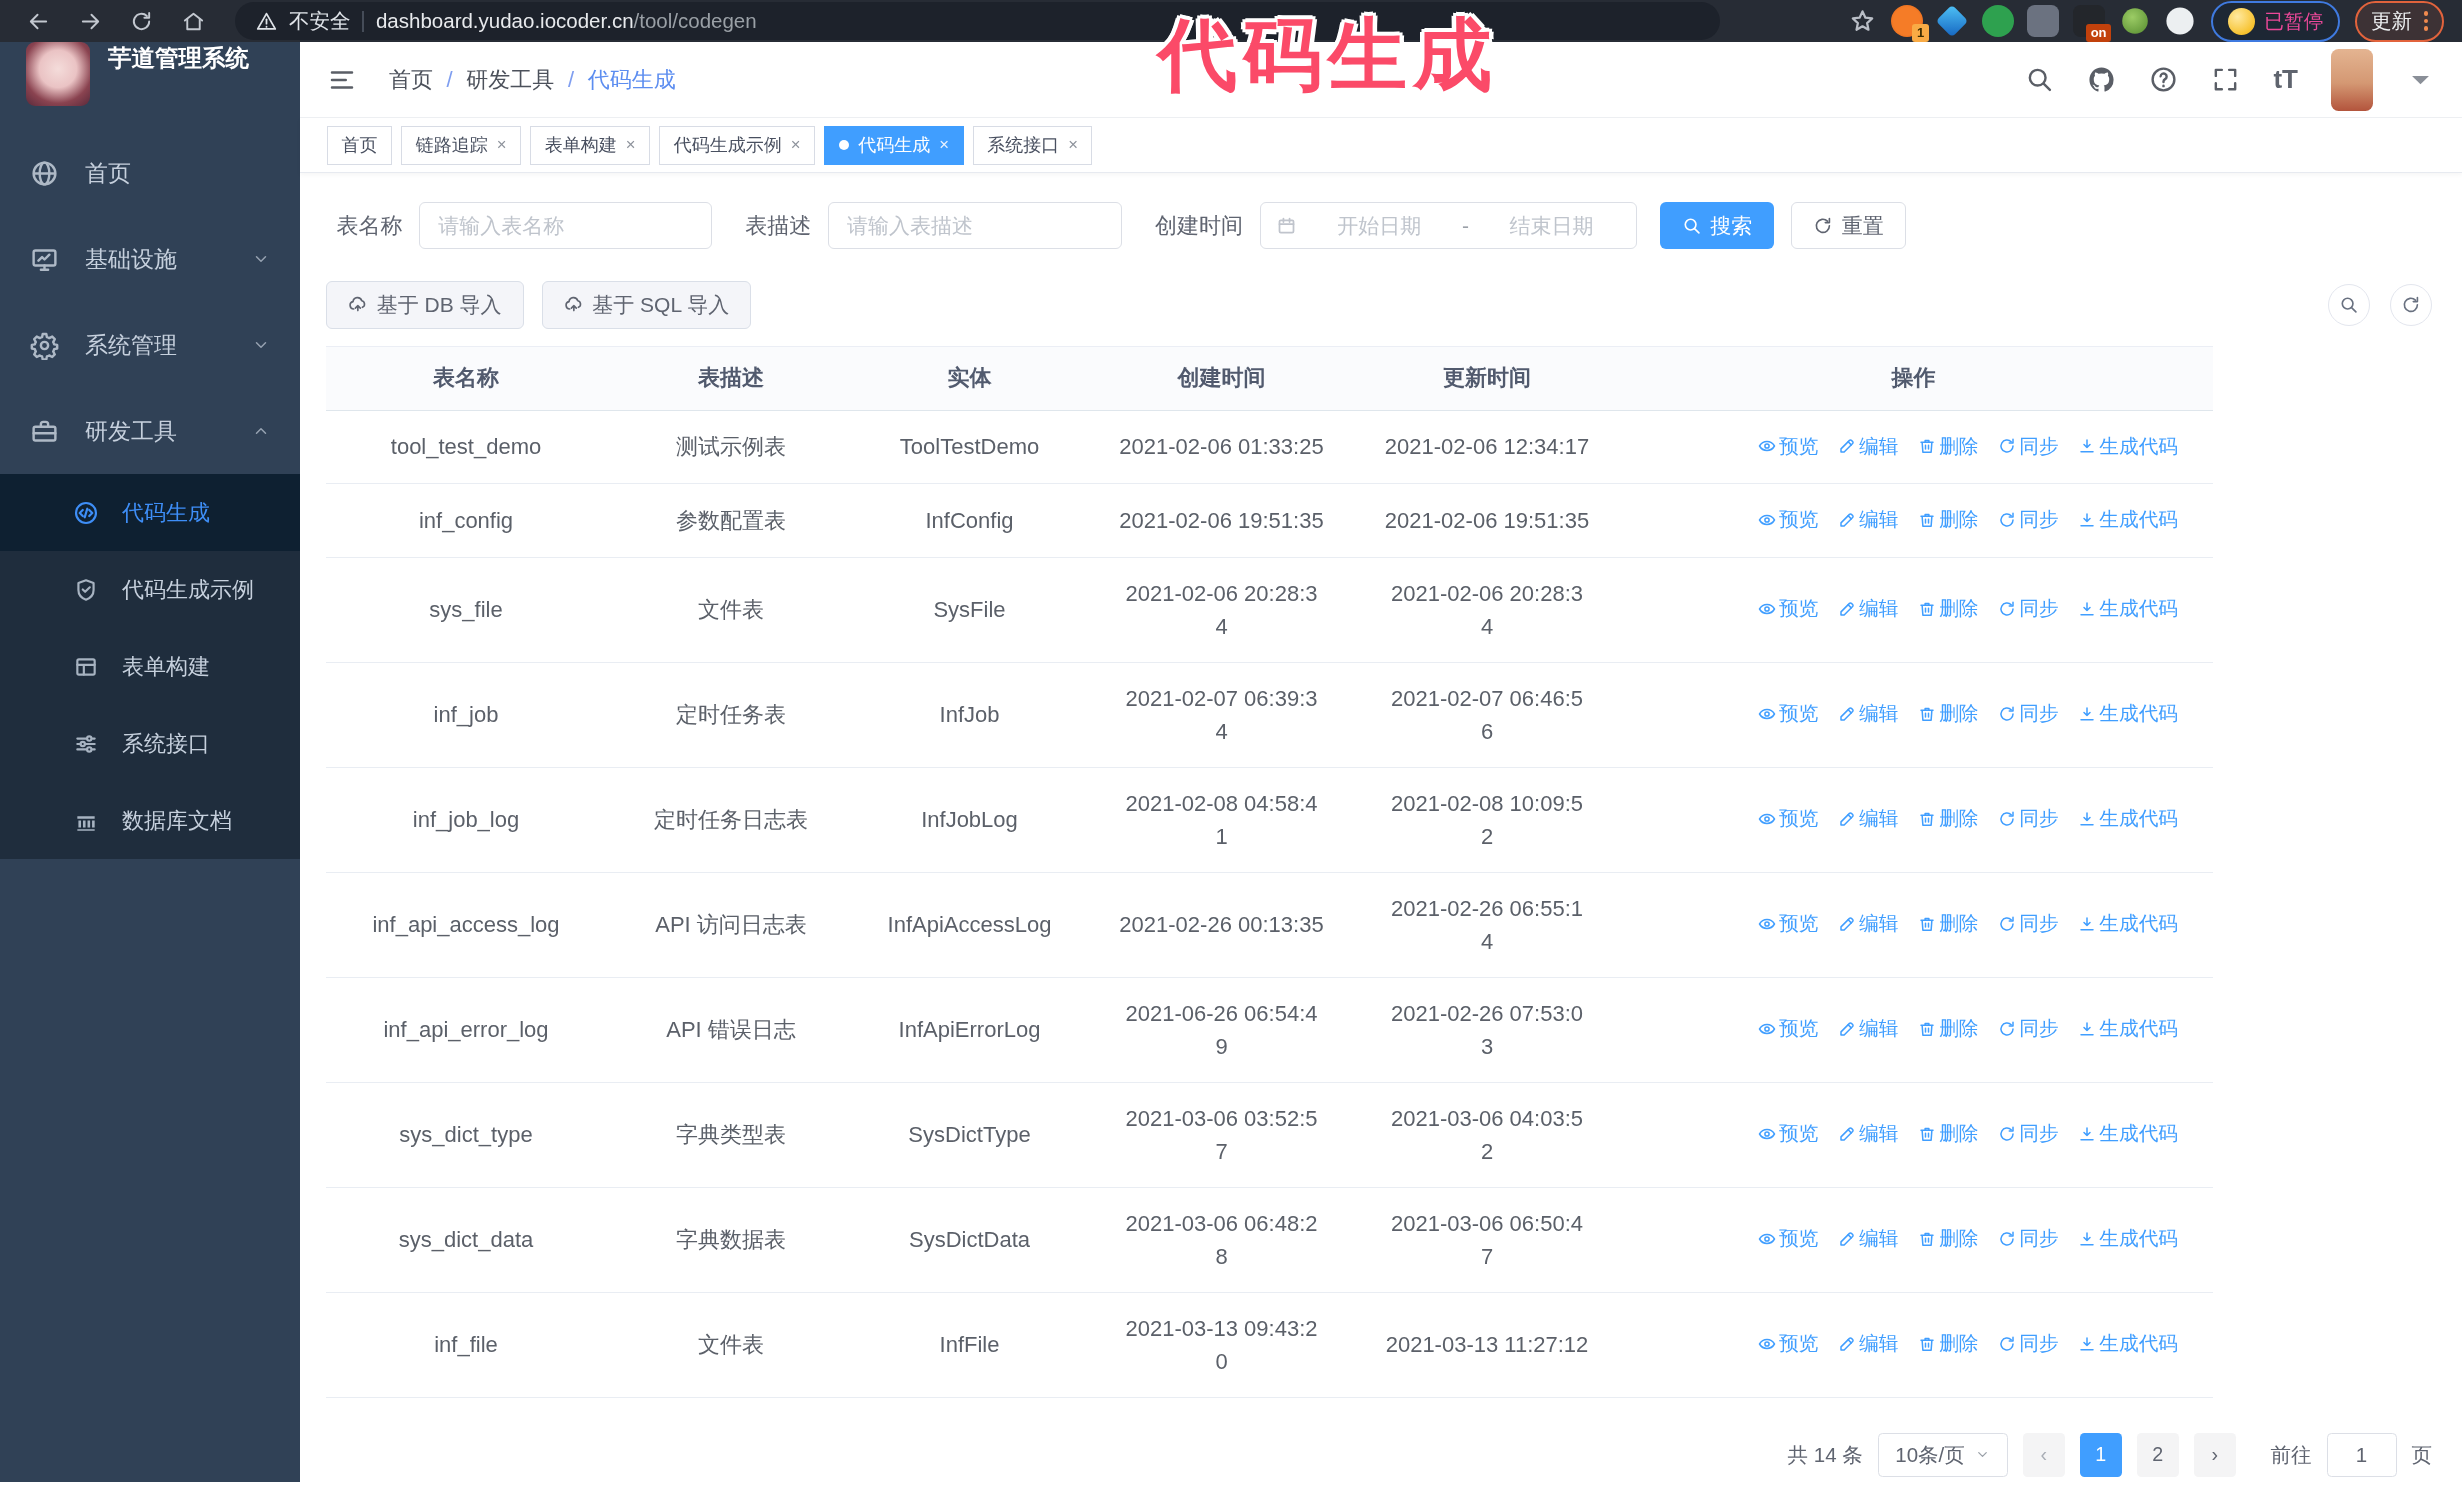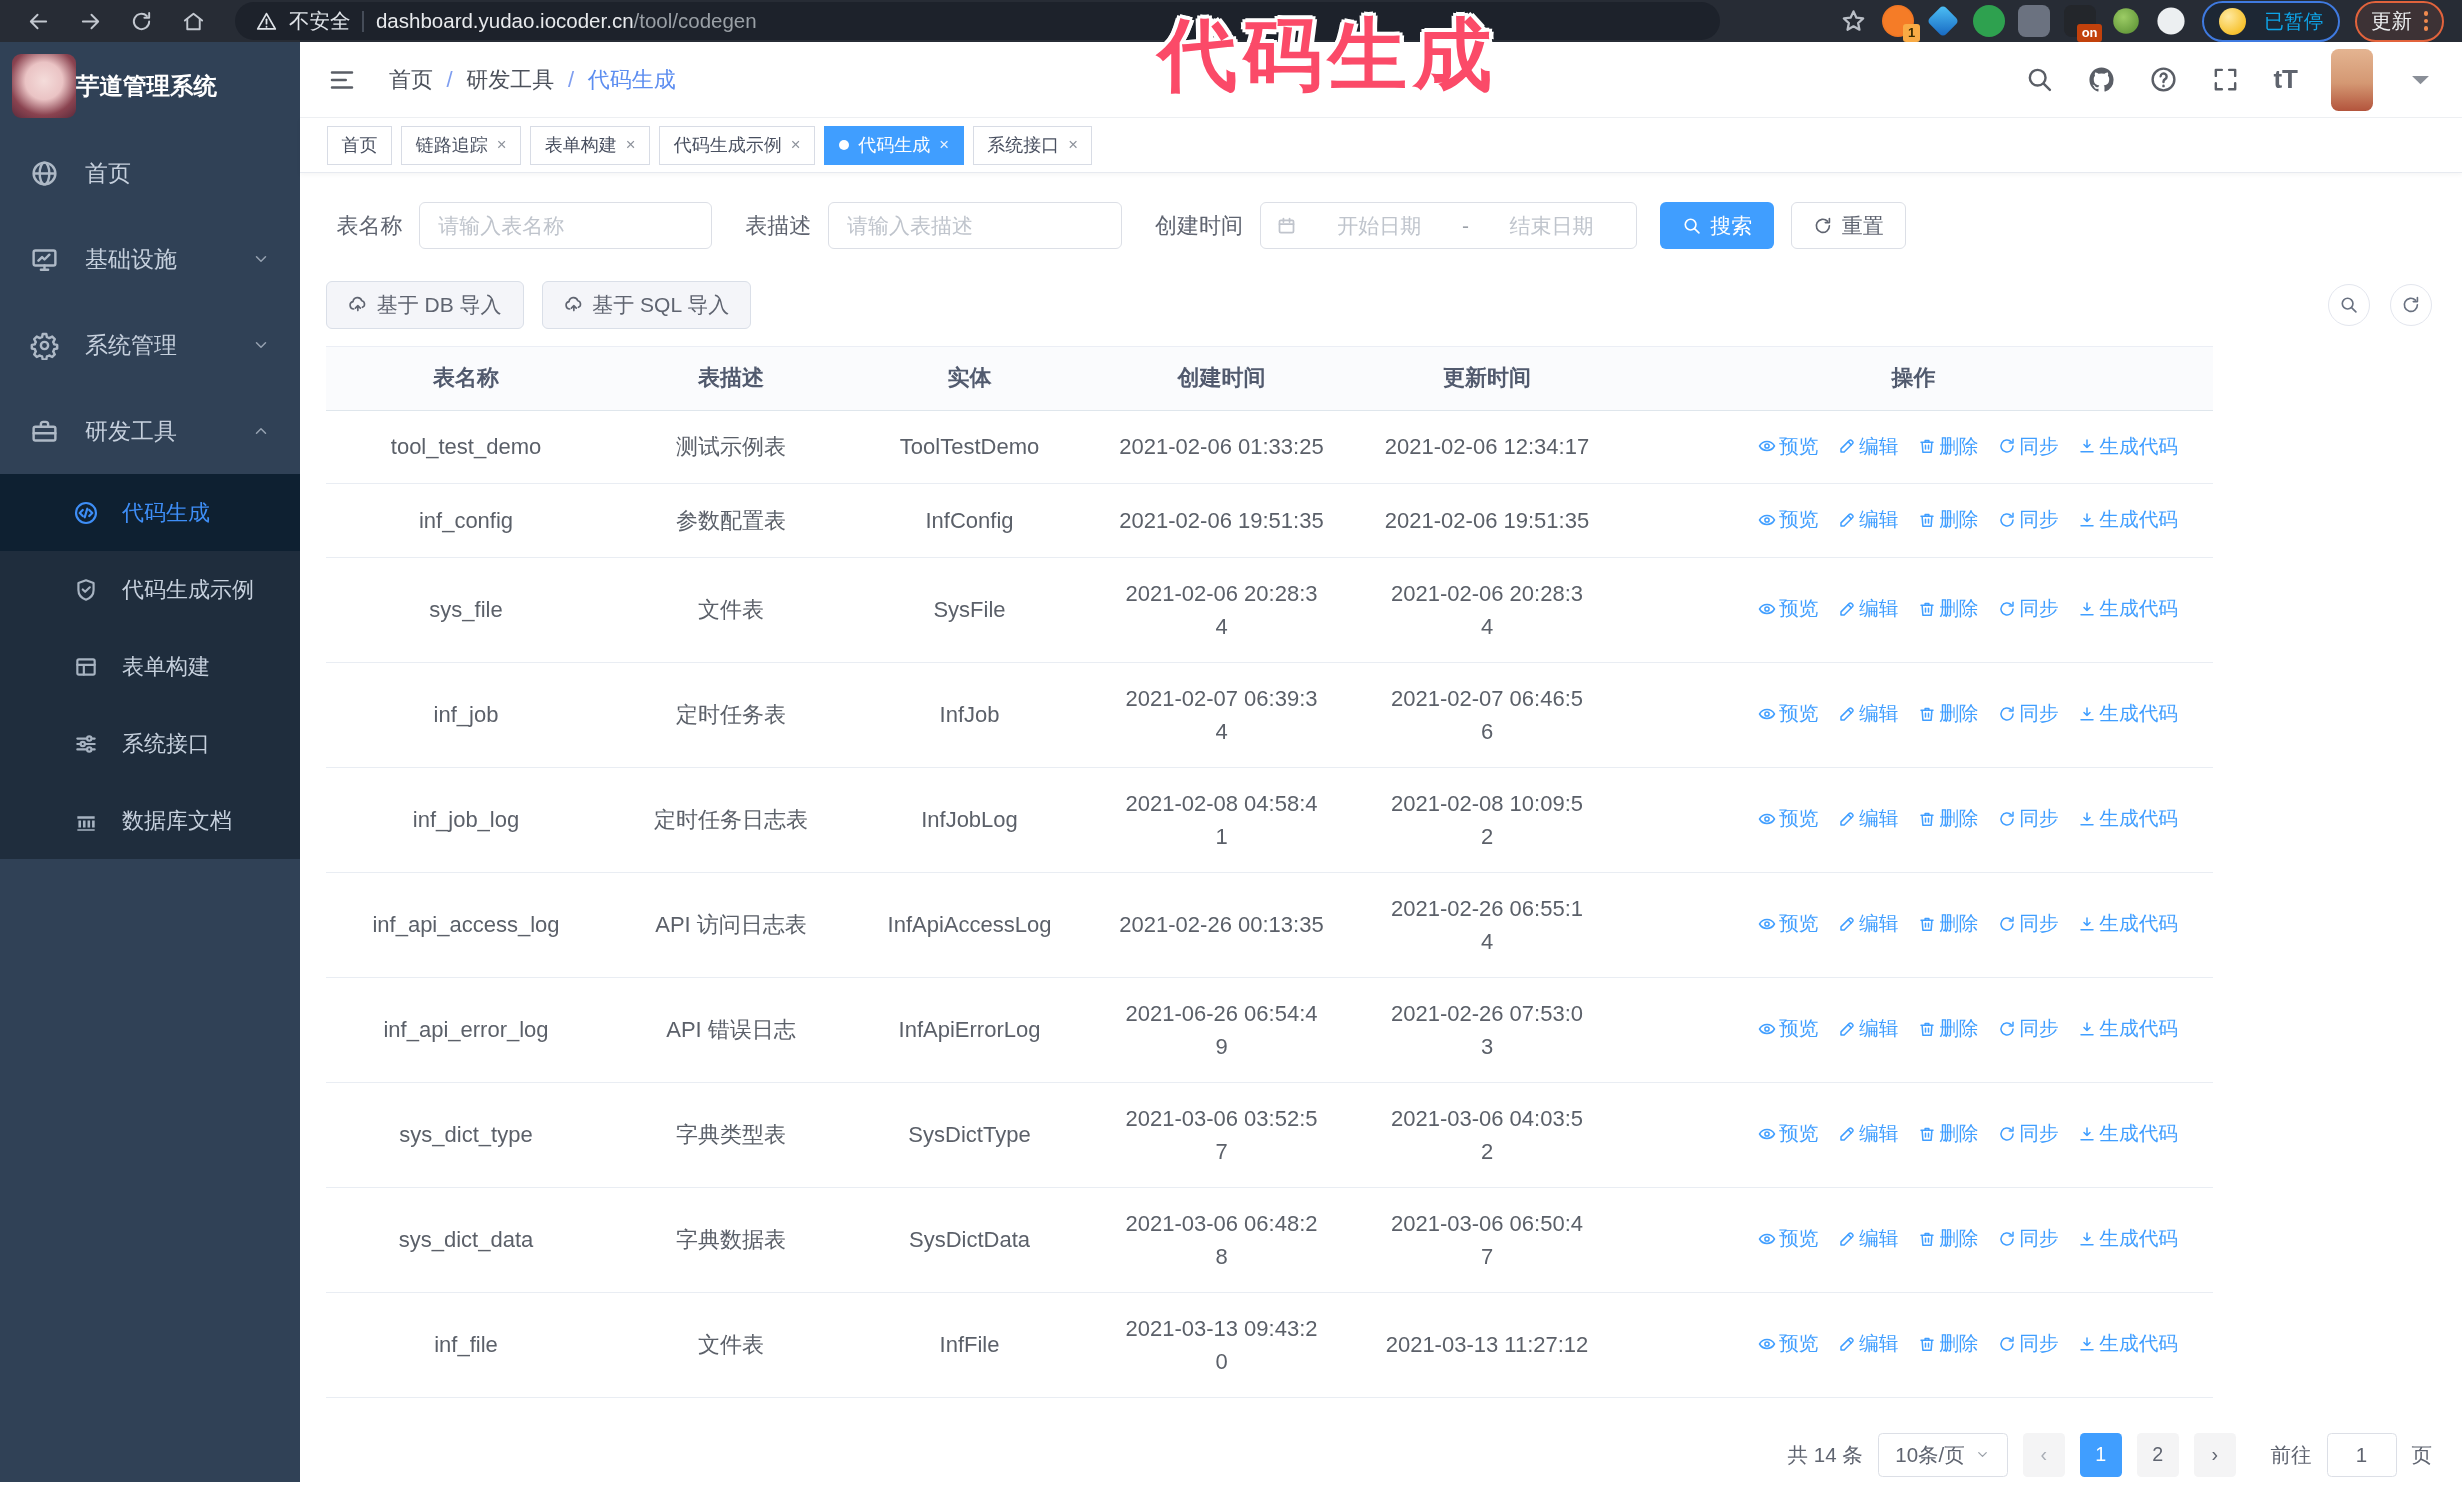--- a/index.html
+++ b/index.html
@@ -19,30 +19,30 @@
   .ext{width:32px;height:32px;border-radius:7.6px;position:relative;display:flex;align-items:center;justify-content:center;font-size:15px;color:#fff;}
   .ext .badge{position:absolute;right:-6px;bottom:-4.5px;background:#f9ab45;color:#3b2c00;font-size:13px;line-height:1;padding:2.3px 4.5px;border-radius:3px;font-weight:bold;}
   .ext.orange-circle-extension{background:radial-gradient(circle,#f57c27 60%,#d85b12);border-radius:50%;}
   .ext.blue-diamond-extension{background:linear-gradient(135deg,#4fc3f7,#1565c0);transform:rotate(45deg) scale(.72);border-radius:6px;}
   .ext.green-check-extension{background:#2ea14f;border-radius:50%;}
   .ext.grid-extension{background:#6b7280;}
   .ext.dark-on-extension{background:#23262b;}
   .ext.dark-on-extension .badge{background:#c2410c;color:#fff;}
   .ext.green-bot-extension{background:radial-gradient(circle at 40% 35%,#9ccc65,#558b2f);border-radius:50%;transform:scale(.8);}
   .ext.puzzle-extension{background:#eceff1;border-radius:50%;transform:scale(.85);}
-  .profile-pill{height:41px;border:2.3px solid #3f7ae0;border-radius:21px;background:#1d2734;display:flex;align-items:center;gap:18px;padding:0 15px;color:#0ea5e9;font-size:19.7px;}
+  .profile-pill{height:41px;border:2.3px solid #3f7ae0;border-radius:21px;background:#1d2734;display:flex;align-items:center;gap:9px;padding:0 15px;color:#ec4899;font-size:19.7px;}
   .emoji-face{width:27px;height:27px;border-radius:50%;background:radial-gradient(circle at 35% 32%,#ffe9a0,#f7c331 70%,#e3a81c);}
   .update-btn{height:41px;border:2.3px solid #e2633c;border-radius:21px;background:rgba(226,99,60,.12);display:flex;align-items:center;gap:12px;padding:0 13.6px;color:#eef0f2;font-size:20.5px;}
   .vdots{color:#f08a4e;font-size:19.7px;letter-spacing:0;line-height:.55;display:flex;flex-direction:column;gap:3px;}
   .vdots i{width:4.5px;height:4.5px;border-radius:50%;background:#f08a4e;display:block;}
 
   
   .app{display:flex;height:1440px;}
   .sidebar{width:300px;background:#304156;flex:0 0 300px;display:flex;flex-direction:column;}
-  .logo-row{height:88px;display:flex;align-items:center;padding-left:12px;}
+  .logo-row{height:88px;display:flex;gap:18px;padding-left:26px;}
   .logo-img{width:64px;height:64px;border-radius:9px;background:radial-gradient(circle at 50% 42%,#f4dcda 0%,#eac3c4 38%,#8a4350 70%,#59293a 100%);}
   .logo-title{color:#fff;font-size:23.5px;font-weight:bold;}
   .menu-item{height:86px;display:flex;align-items:center;gap:26px;padding:0 30px;color:#c6d0dd;font-size:23px;cursor:pointer;}
   .menu-item .ic{font-size:29px;color:#aeb9c6;}
   .menu-item .arrow{margin-left:auto;font-size:18px;color:#96a2b1;}
   .sub-menu{background:#1f2d3d;}
   .sub-item{height:77px;display:flex;align-items:center;gap:23px;padding-left:73px;color:#c6d0dd;font-size:22px;cursor:pointer;}
   .sub-item .ic{font-size:26px;color:#a7b3c1;}
   .sub-item.active{color:#3e8ef7;background:rgba(0,21,40,.55);}
   .sub-item.active .ic{color:#3e8ef7;}

